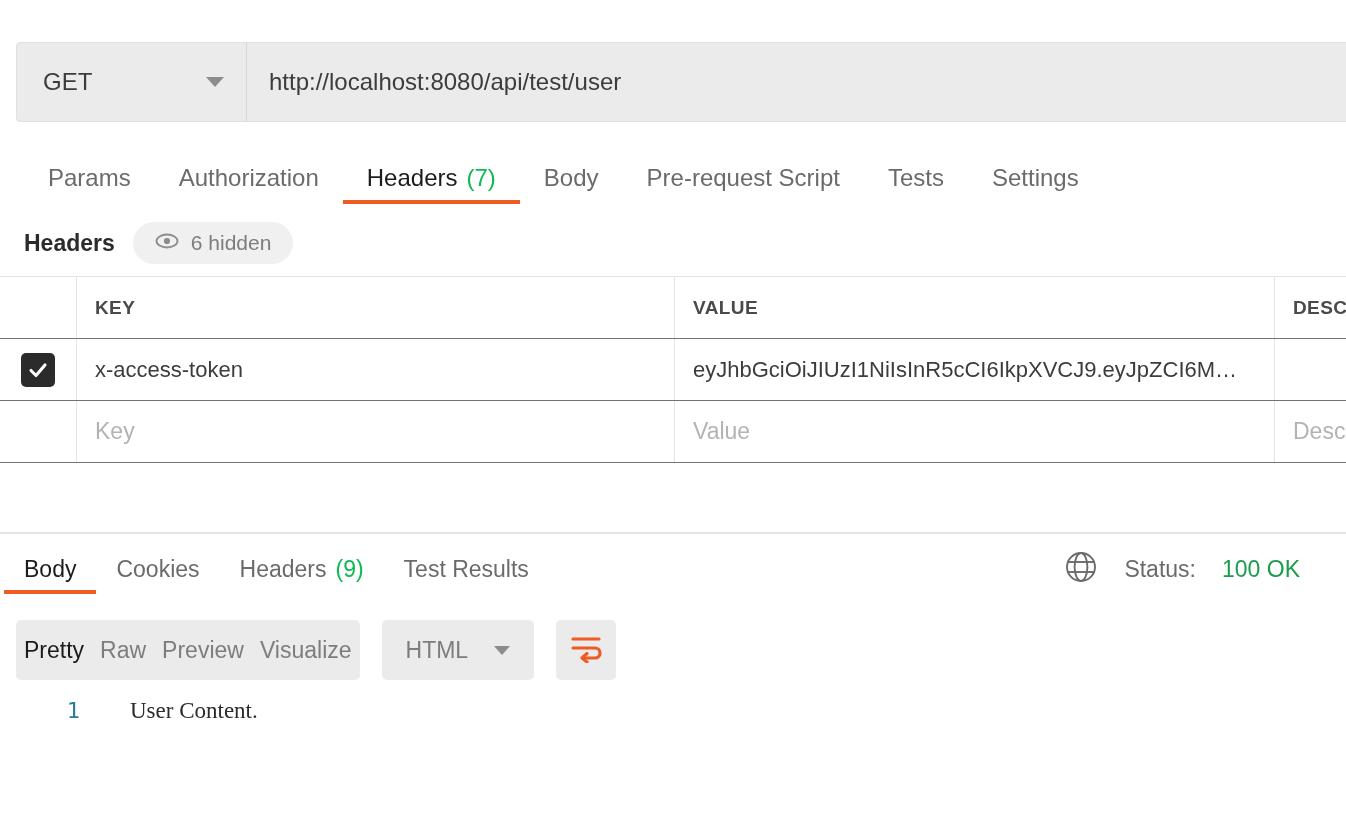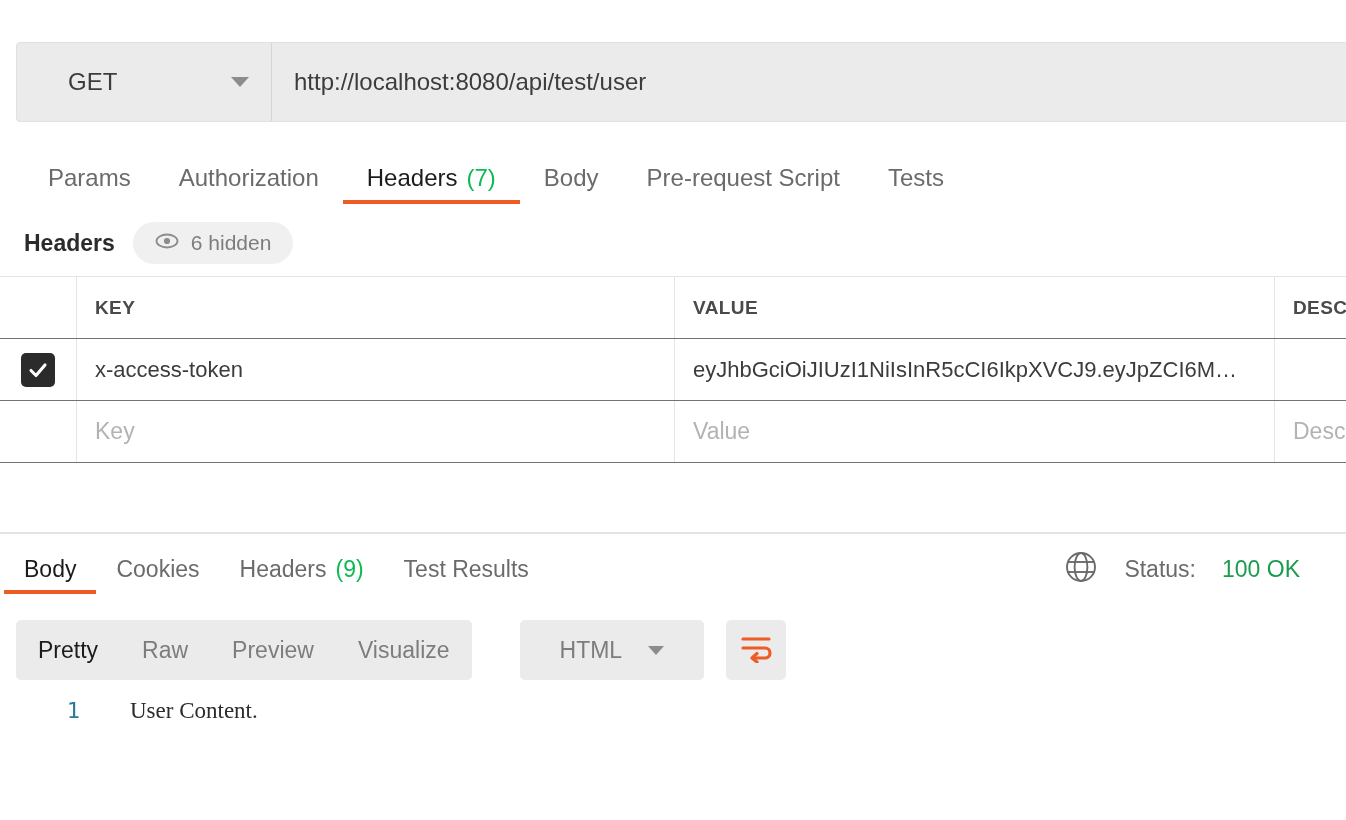--- a/index.html
+++ b/index.html
@@ -18,21 +18,20 @@
     background: #ebebeb;
     border: 1px solid #e0e0e0;
     border-radius: 4px;
   }
   .method-select {
     width: 230px; flex: none;
     display: flex; align-items: center; justify-content: space-between;
     padding: 0 22px 0 26px;
     border-right: 1px solid #d6d6d6;
     cursor: pointer;
-    margin-left: 25px;
   }
   .method-label { font-size: 24px; color: #3c3c3c; }
   .caret {
     width: 0; height: 0;
     border-left: 9px solid transparent;
     border-right: 9px solid transparent;
     border-top: 10px solid #8c8c8c;
   }
   .url-input {
     flex: 1; display: flex; align-items: center;
@@ -133,29 +132,29 @@
   
   .body-toolbar {
     position: absolute; left: 16px; top: 620px;
     display: flex; align-items: center; gap: 22px;
   }
   .seg {
     display: flex; align-items: center;
     background: #ebebeb; border-radius: 5px; height: 60px;
   }
   .seg-item {
-    padding: 0 22px; height: 60px;
+    padding: 0 8px; height: 60px;
     display: flex; align-items: center;
     font-size: 23px; color: #7d7d7d; cursor: pointer;
   }
   .seg-item.active { color: #1c1c1c; }
   .fmt-select {
     display: flex; align-items: center; gap: 26px;
     background: #ebebeb; border-radius: 5px;
-    height: 60px; padding: 0 40px; cursor: pointer; margin-left: 26px;
+    height: 60px; padding: 0 24px; cursor: pointer;
   }
   .fmt-label { font-size: 23px; color: #7d7d7d; }
   .caret-sm {
     width: 0; height: 0;
     border-left: 8px solid transparent;
     border-right: 8px solid transparent;
     border-top: 9px solid #8c8c8c;
   }
   .wrap-btn {
     width: 60px; height: 60px;
@@ -203,20 +202,23 @@
     <span class="tab-count">(7)</span>
   </div>
   <div class="tab">
     <span>Body</span>
   </div>
   <div class="tab">
     <span>Pre-request Script</span>
   </div>
   <div class="tab">
     <span>Tests</span>
+  </div>
+  <div class="tab">
+    <span>Settings</span>
   </div>
 </div>
 
 <div class="headers-row">
   <span class="headers-title">Headers</span>
   <div class="hidden-pill">
     <span>
       <svg width="24" height="16" viewBox="0 0 24 16">
         <ellipse cx="12" cy="8" rx="10.5" ry="6.5" fill="none" stroke="#8c8c8c" stroke-width="1.8"></ellipse>
         <circle cx="12" cy="8" r="3.1" fill="#8c8c8c"></circle>

